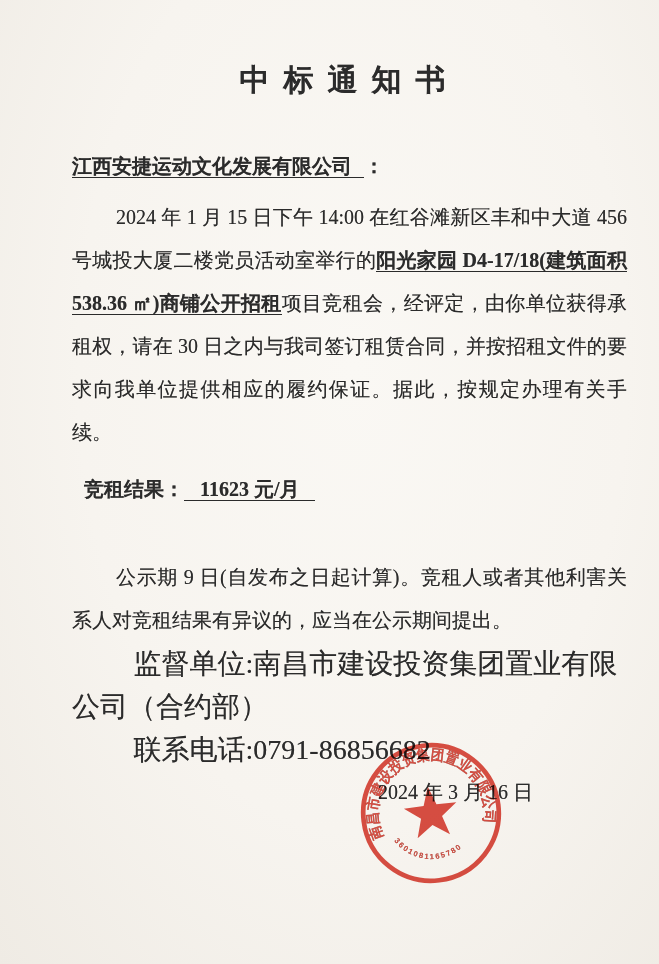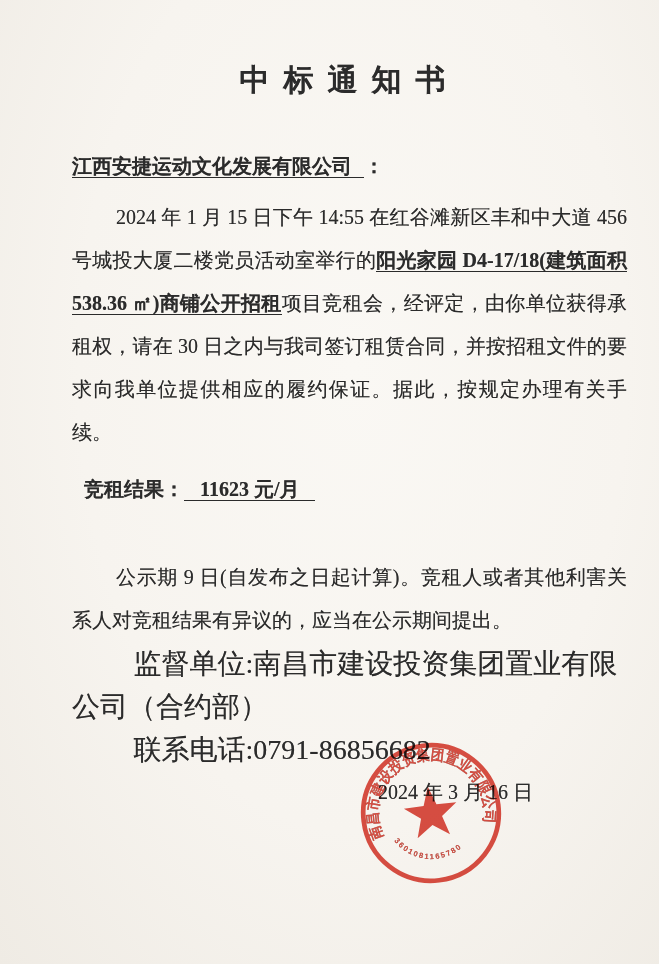--- a/index.html
+++ b/index.html
@@ -98,21 +98,21 @@
 
 <div class="paper">
 
   <div class="title">中标通知书</div>
 
   <div class="addressee">
     <span class="uline">江西安捷运动文化发展有限公司</span><span>：</span>
   </div>
 
   <div class="para">
-    <span>2024 年 1 月 15 日下午 14:55 在红谷滩新区丰和中大道 456 号城投大厦二楼党员活动室举行的</span><span class="highlight">阳光家园 D4-17/18(建筑面积 538.36 ㎡)商铺公开招租</span><span>项目竞租会，经评定，由你单位获得承租权，请在 30 日之内与我司签订租赁合同，并按招租文件的要求向我单位提供相应的履约保证。据此，按规定办理有关手续。</span>
+    <span>2024 年 1 月 15 日下午 14:00 在红谷滩新区丰和中大道 456 号城投大厦二楼党员活动室举行的</span><span class="highlight">阳光家园 D4-17/18(建筑面积 538.36 ㎡)商铺公开招租</span><span>项目竞租会，经评定，由你单位获得承租权，请在 30 日之内与我司签订租赁合同，并按招租文件的要求向我单位提供相应的履约保证。据此，按规定办理有关手续。</span>
   </div>
 
   <div class="result">
     <span>竞租结果：</span><span class="value">11623 元/月</span>
   </div>
 
   <div class="para notice">公示期 9 日(自发布之日起计算)。竞租人或者其他利害关系人对竞租结果有异议的，应当在公示期间提出。</div>
 
   <div class="plainline">监督单位:南昌市建设投资集团置业有限公司（合约部）</div>
   <div class="plainline">联系电话:0791-86856682</div>

